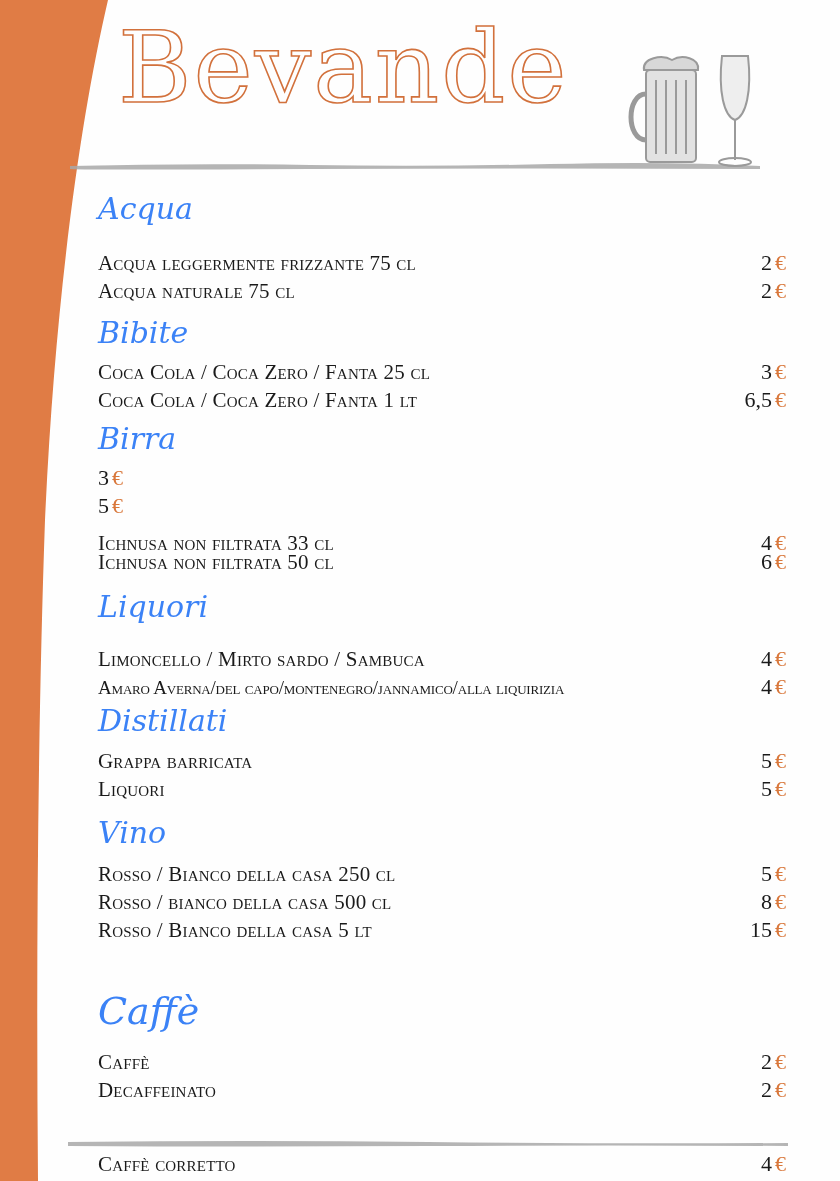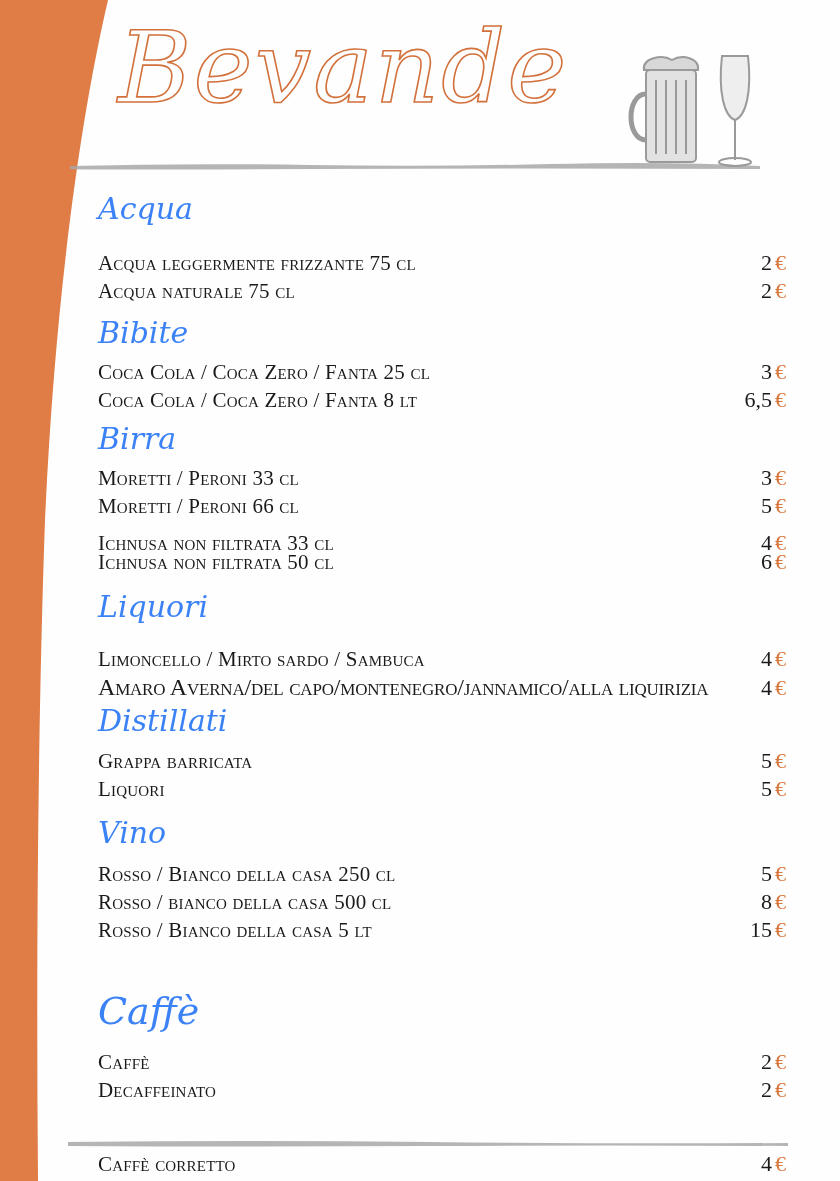--- a/index.html
+++ b/index.html
@@ -8,42 +8,42 @@
     background: #fefefe;
     font-family: "Liberation Serif", "DejaVu Serif", serif;
   }
   .sidebar-band {
     position: absolute; left: 0; top: 0; width: 115px; height: 1181px;
     background: #e07c45;
     clip-path: path("M0,0 L108,0 C80,120 55,300 45,520 C38,720 36,950 38,1181 L0,1181 Z");
   }
   .title {
     position: absolute; left: 118px; top: 18px;
-    font-family: "DejaVu Serif", serif; font-style: italic; font-weight: 300;
+    font-family: "DejaVu Serif", serif; font-weight: 300;
     font-size: 100px; line-height: 1; color: transparent;
     -webkit-text-stroke: 1.6px #d2713c; letter-spacing: 2px;
   }
   .title-underline {
     position: absolute; left: 70px; top: 160px; width: 690px; height: 10px;
   }
   .drink-icons { position: absolute; left: 622px; top: 52px; width: 170px; height: 120px; }
   .section-title {
     position: absolute; left: 98px;
     font-family: "DejaVu Serif", serif; font-style: italic;
     color: #3b82f6; font-size: 30px; line-height: 1;
   }
   .row {
     position: absolute; left: 98px; width: 688px; height: 28px;
     display: flex; justify-content: space-between; align-items: baseline;
   }
   .row .name {
     font-variant: small-caps; font-size: 21px; color: #1a1a1a; letter-spacing: 0.2px;
     white-space: nowrap;
   }
-  .row .name.tight { font-size: 24px; letter-spacing: -0.2px; }
+  .row .name.tight { font-size: 19px; letter-spacing: -0.2px; }
   .row .price { font-size: 22px; color: #1a1a1a; white-space: nowrap; }
   .row .price .euro { color: #d9783c; margin-left: 3px; }
   .bottom-rule { position: absolute; left: 68px; top: 1138px; width: 720px; height: 10px; }
 </style>
 </head>
 <body>
 
 <div class="sidebar-band"></div>
 
 <div class="title">Bevande</div>
@@ -78,31 +78,29 @@
     <span class="name">Acqua naturale 75 cl</span>
     <span class="price"><span>2</span><span class="euro">€</span></span>
   </div>
 
 <div class="section-title" style="top:318px">Bibite</div>
 <div class="row" style="top:359px">
     <span class="name">Coca Cola / Coca Zero / Fanta  25 cl</span>
     <span class="price"><span>3</span><span class="euro">€</span></span>
   </div>
 <div class="row" style="top:387px">
-    <span class="name">Coca Cola / Coca Zero / Fanta  8 lt</span>
+    <span class="name">Coca Cola / Coca Zero / Fanta  1 lt</span>
     <span class="price"><span>6,5</span><span class="euro">€</span></span>
   </div>
 
 <div class="section-title" style="top:424px">Birra</div>
 <div class="row" style="top:465px">
-    <span class="name">Moretti / Peroni  33 cl</span>
     <span class="price"><span>3</span><span class="euro">€</span></span>
   </div>
 <div class="row" style="top:493px">
-    <span class="name">Moretti / Peroni  66 cl</span>
     <span class="price"><span>5</span><span class="euro">€</span></span>
   </div>
 <div class="row" style="top:530px">
     <span class="name">Ichnusa non filtrata 33 cl</span>
     <span class="price"><span>4</span><span class="euro">€</span></span>
   </div>
 <div class="row" style="top:549px">
     <span class="name">Ichnusa non filtrata 50 cl</span>
     <span class="price"><span>6</span><span class="euro">€</span></span>
   </div>

